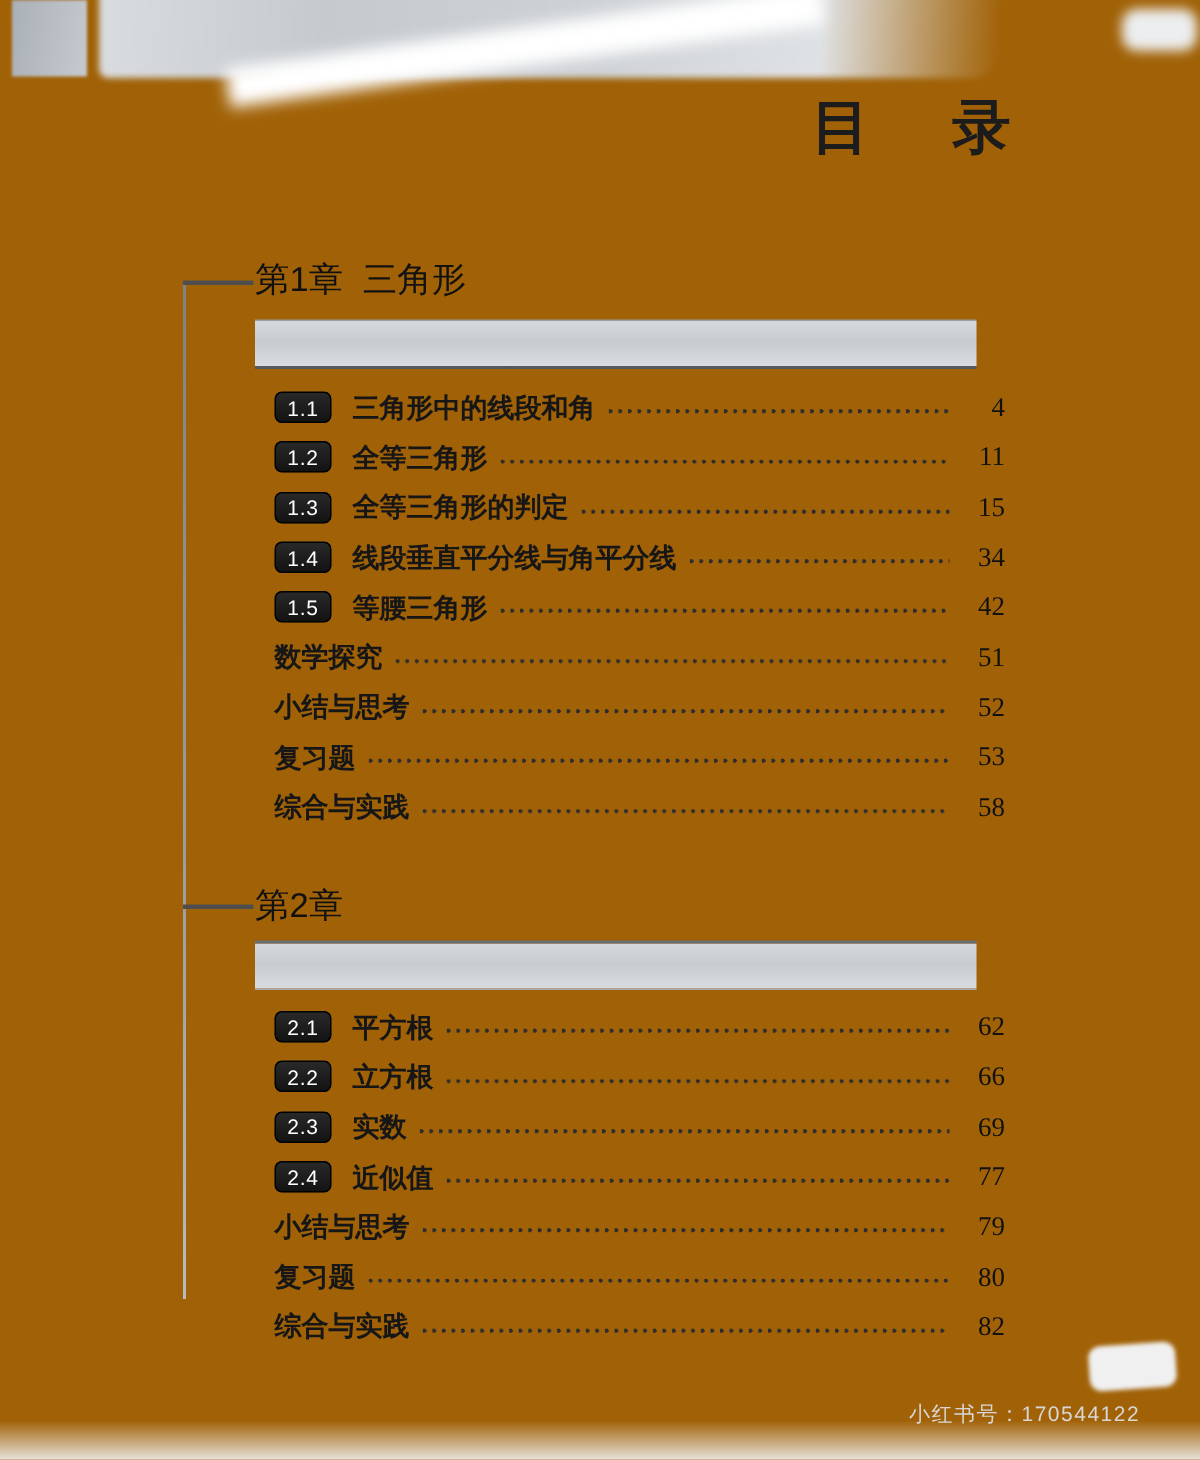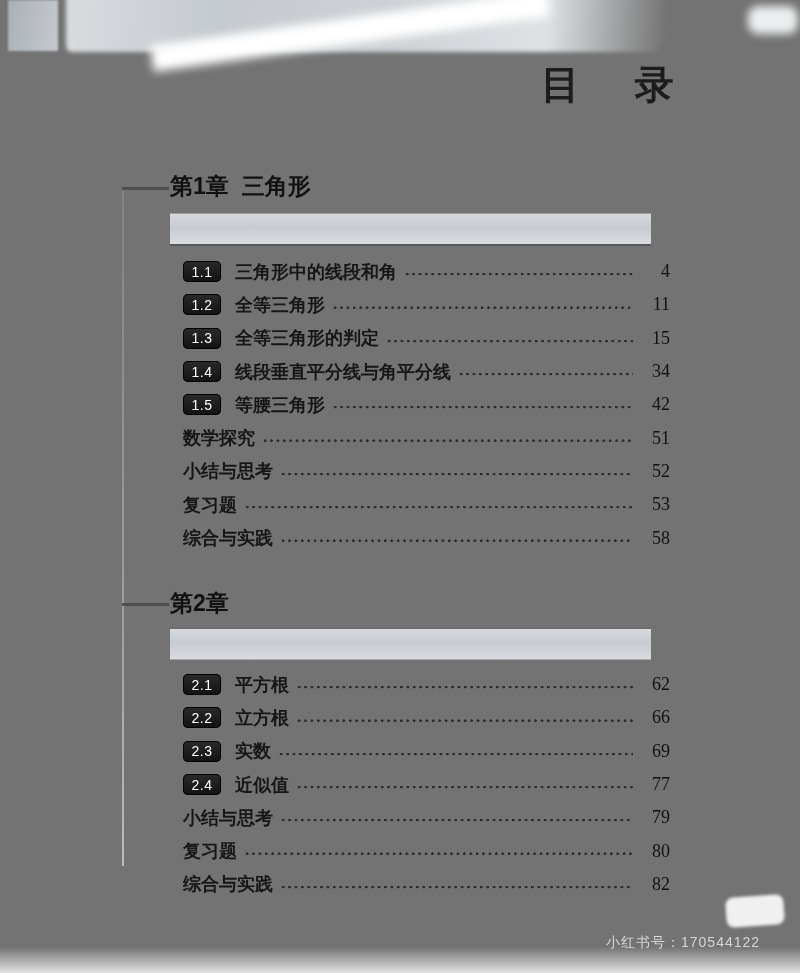--- a/index.html
+++ b/index.html
@@ -1,18 +1,18 @@
 <!DOCTYPE html>
 <html><head>
 <meta charset="utf-8">
 <style>
   html,body { margin:0; padding:0; background:#e9e9e9; }
   .page {
     position:relative; width:800px; height:973px; margin:0 auto;
-    background:#737373; overflow:hidden;
+    background:#a16207; overflow:hidden;
     font-family:"Liberation Sans", sans-serif; color:#1a1a1a;
   }
   .page::after{
     content:""; position:absolute; left:0; right:0; bottom:0; height:26px;
     background:linear-gradient(180deg, rgba(240,240,241,0) 0%, rgba(238,238,239,.9) 100%);
     pointer-events:none;
   }
 
   
   .photo-strip { position:absolute; left:0; top:0; width:800px; height:60px; }
@@ -37,21 +37,21 @@
   .vline { position:absolute; left:122px; top:188px; width:2px; height:678px;
            background:linear-gradient(180deg,#7f8287 0%,#9b9ea2 60%,#b9bbbe 100%); }
   .dash  { position:absolute; left:122px; width:47px; height:2.5px; background:#4e4e4e; }
 
   
   .chapter { position:absolute; left:0; width:800px; }
   .chapter-1 { top:171px; height:400px; }
   .chapter-2 { top:588px; height:330px; }
   .chapter h2 {
     position:absolute; left:170px; top:0; margin:0;
-    font-size:23px; font-weight:700; color:#111; white-space:nowrap;
+    font-size:23px; font-weight:400; color:#111; white-space:nowrap;
     display:flex; gap:13px; line-height:30px;
   }
   .bar {
     position:absolute; left:170px; width:481px; height:30px;
     background:linear-gradient(180deg,#d6d9dc 0%,#c7ccd1 45%,#d9dbdf 100%);
     border-top:1px solid #9b9ea3; border-bottom:2px solid #55585c;
   }
   .chapter-1 .bar { top:42px; }
   .chapter-2 .bar { top:39px; border-top:2px solid #6b6e72; border-bottom:1px solid #a6a9ad; }
 

